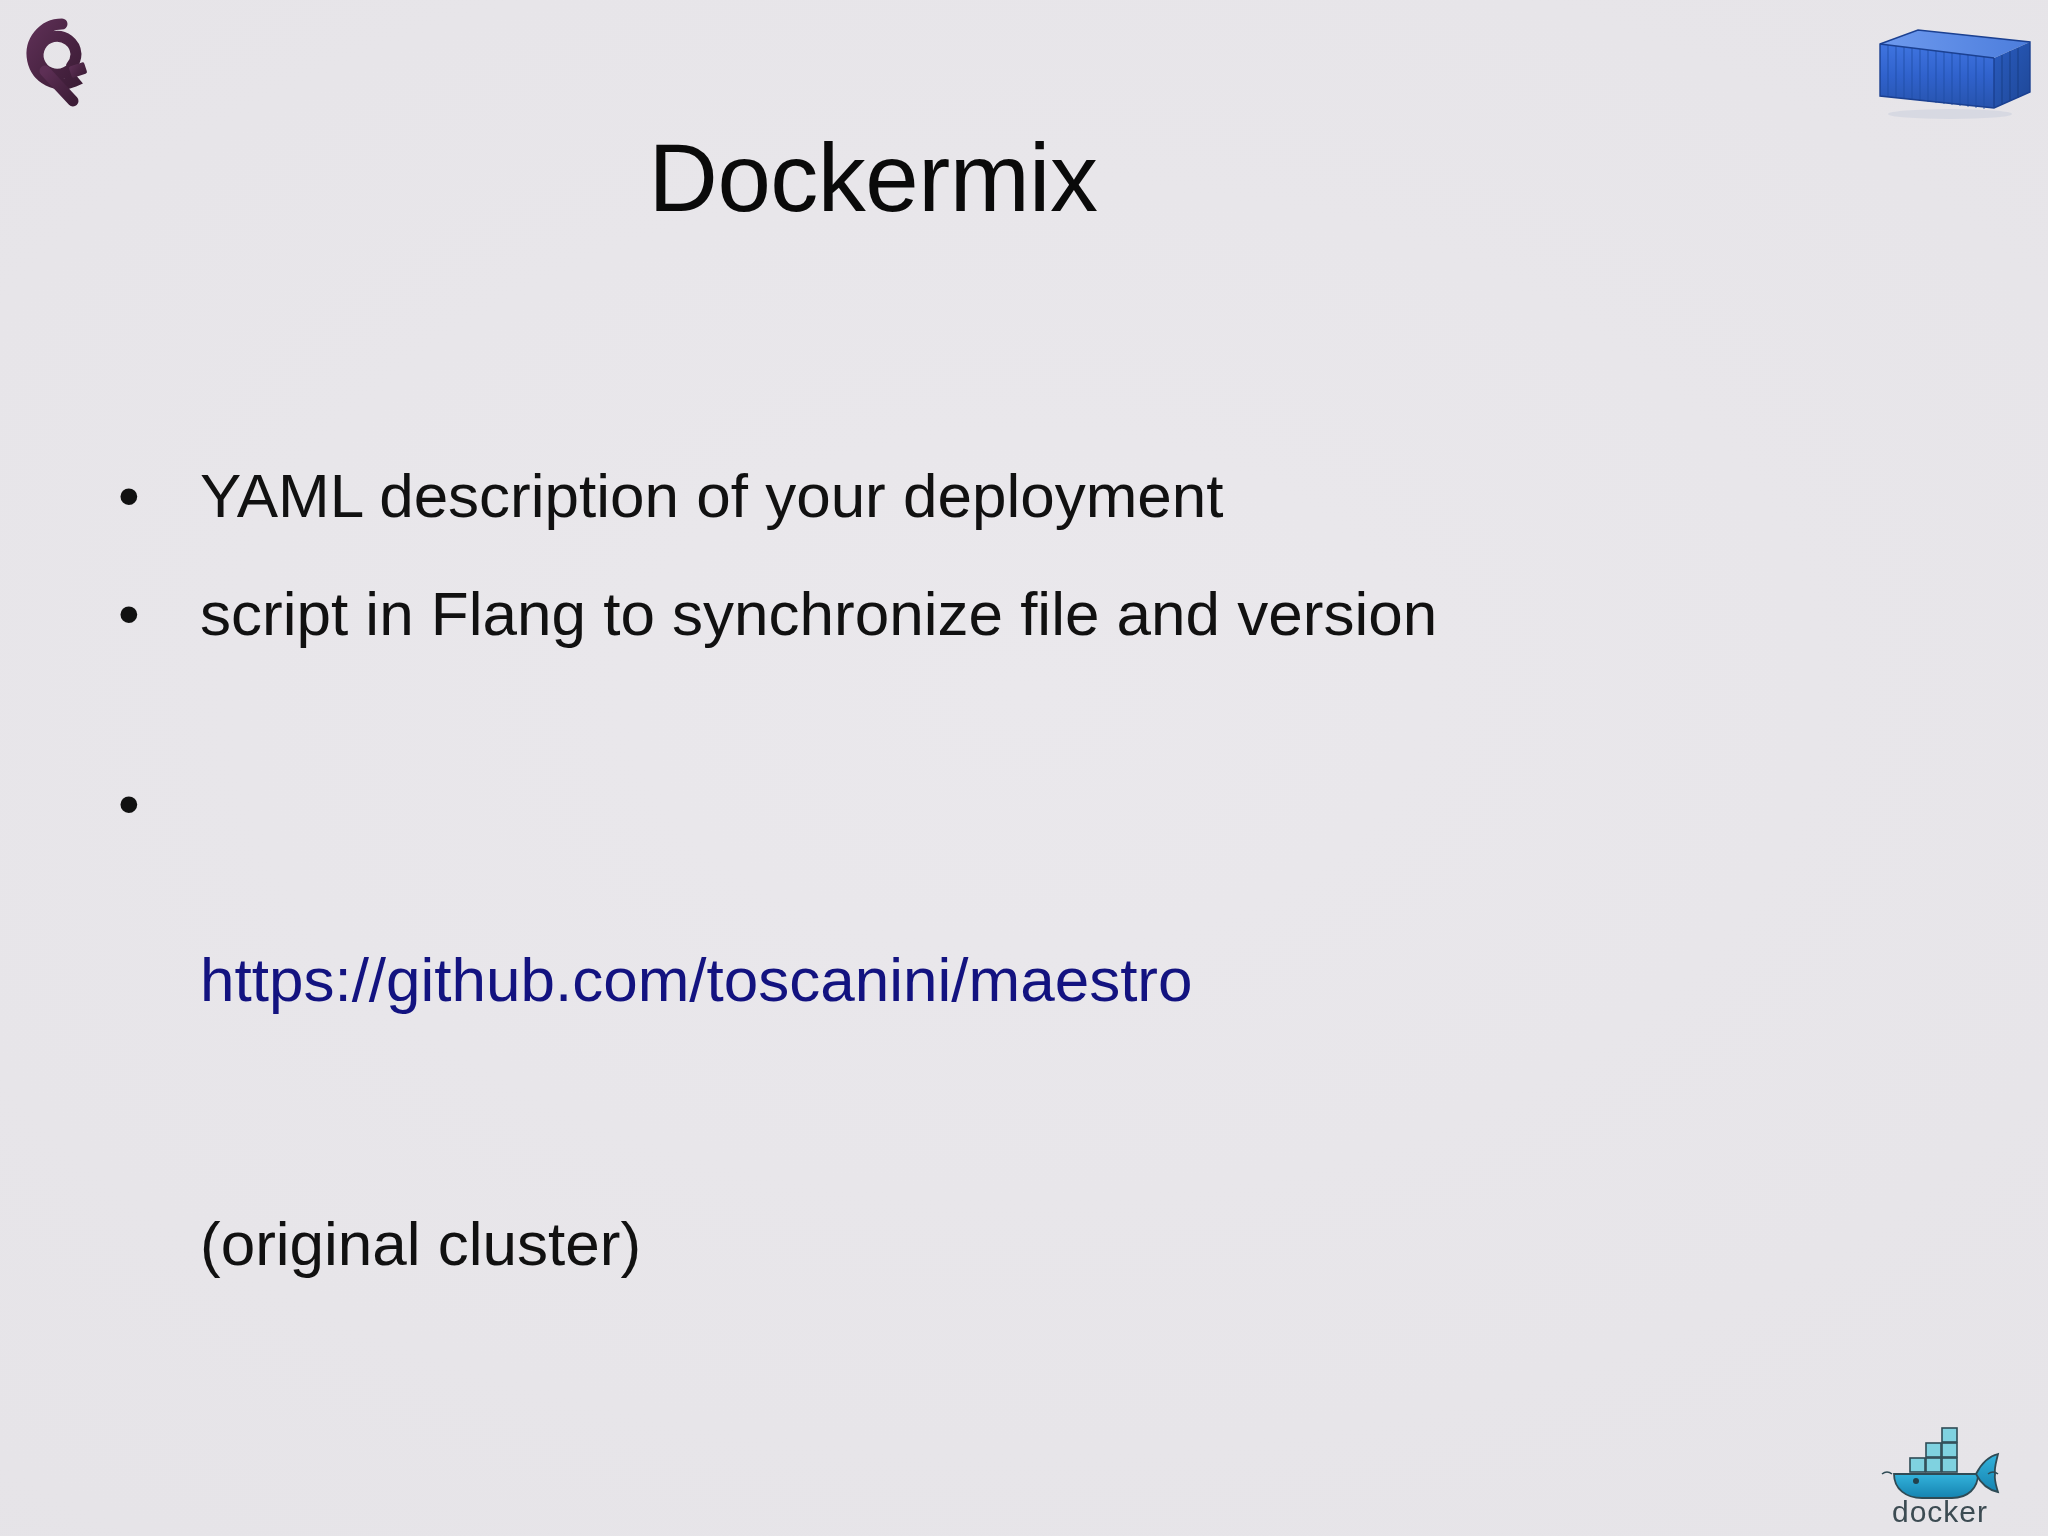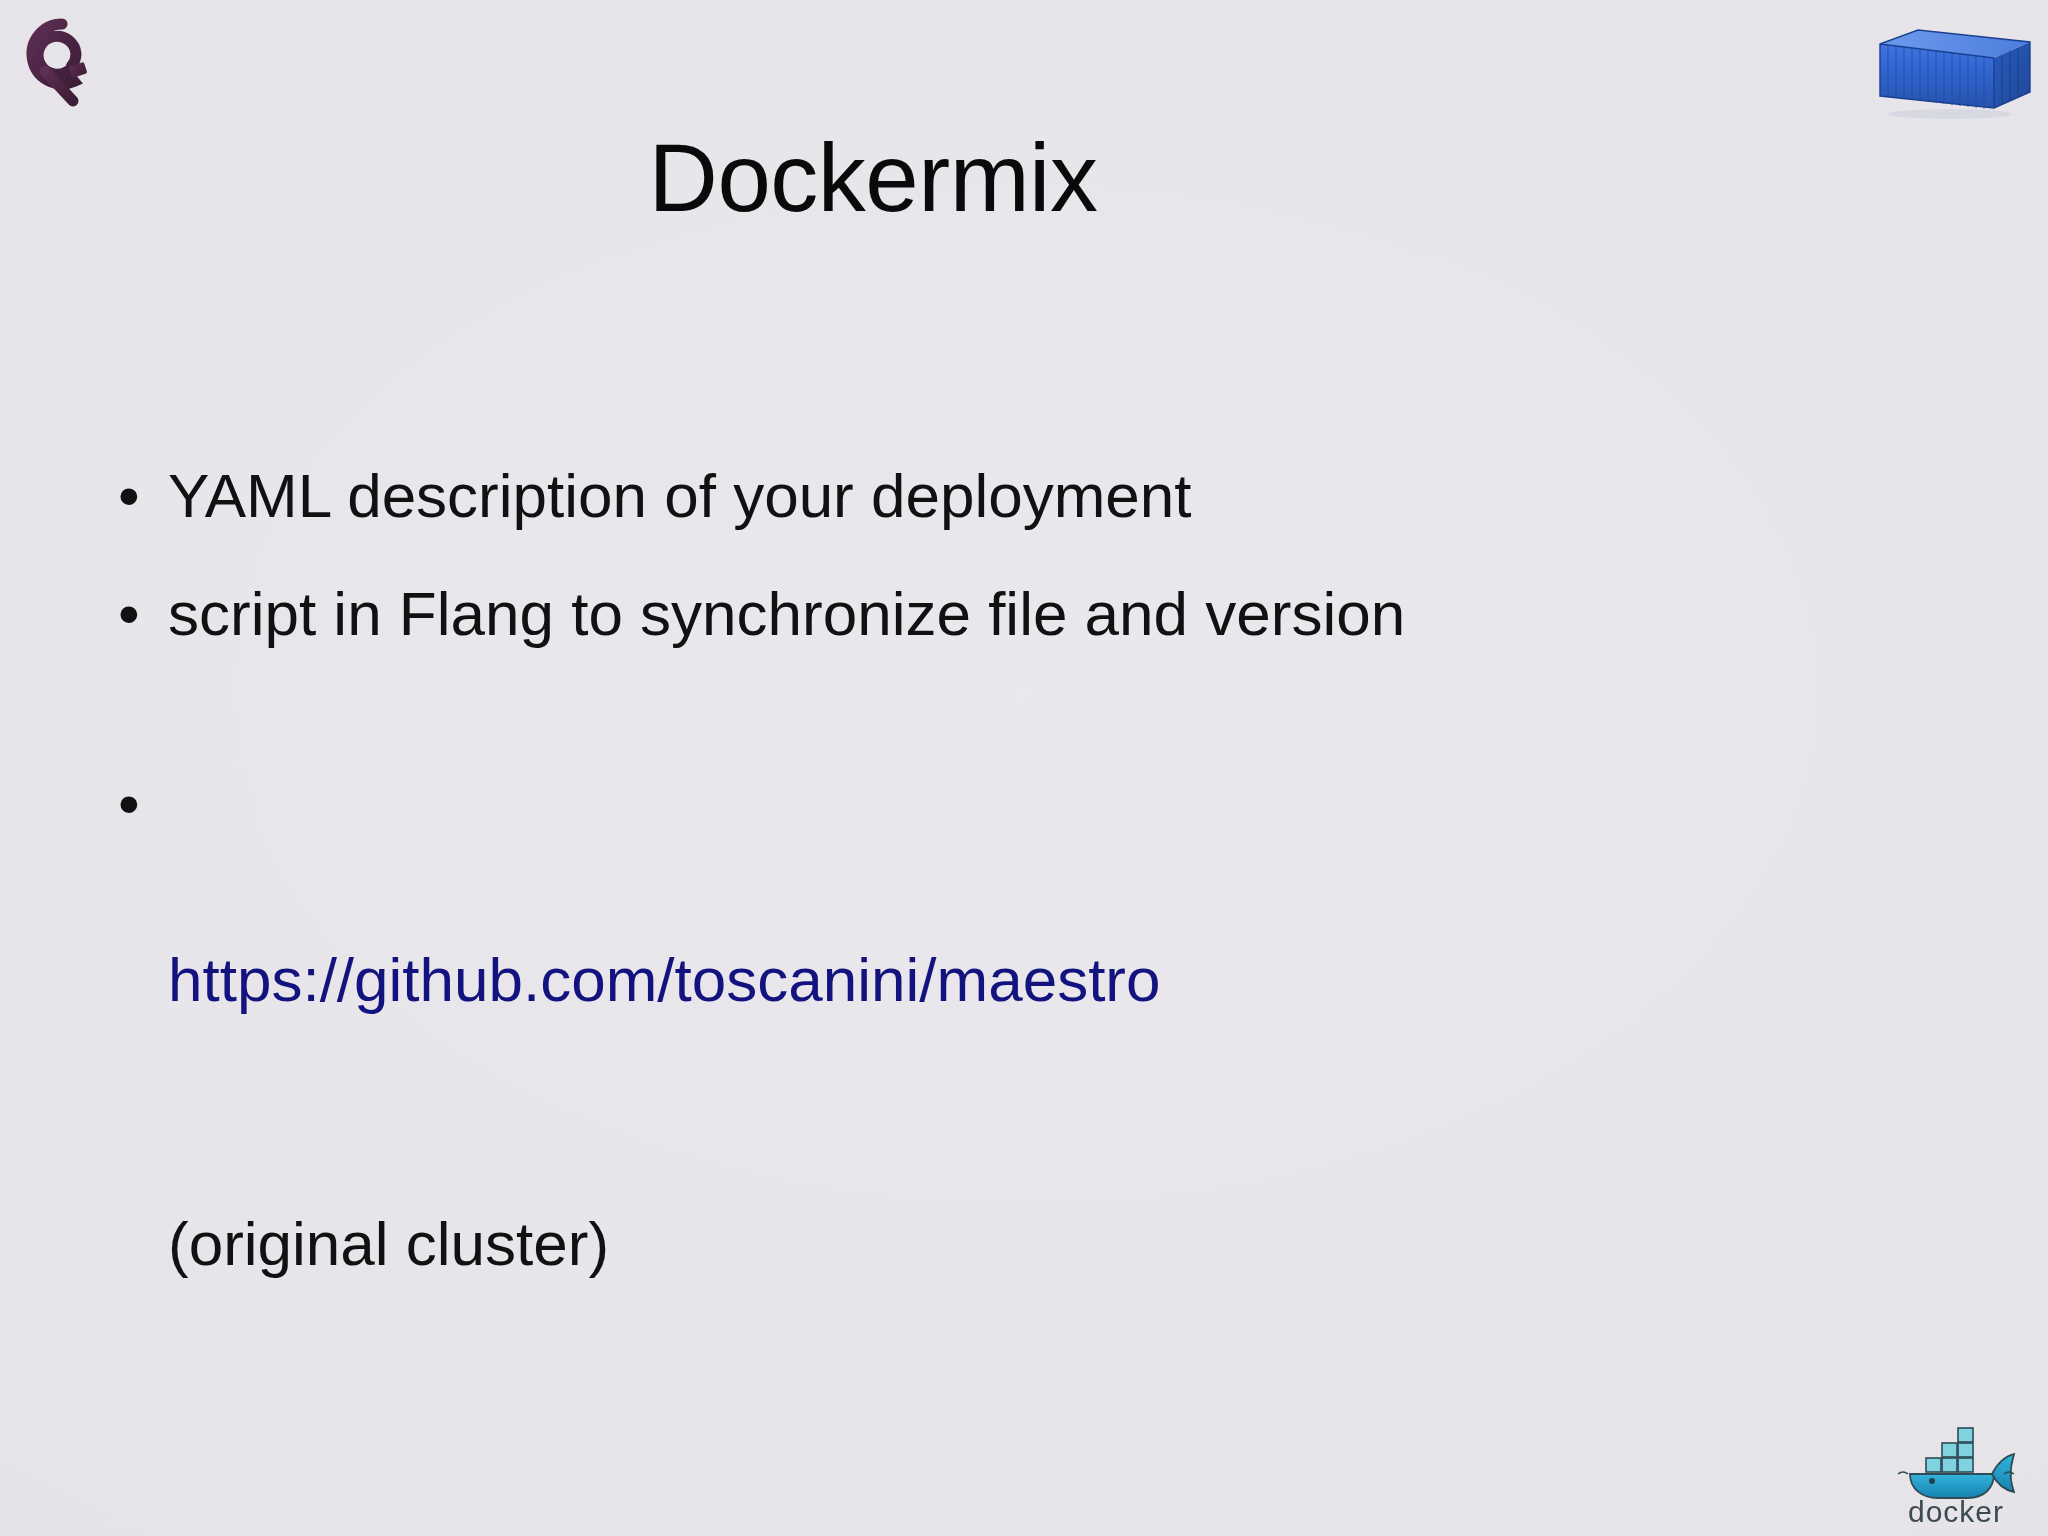--- a/index.html
+++ b/index.html
@@ -83,35 +83,36 @@
     color: #111111;
     text-align: left;
   }
 
   .bullet-text {
     flex: 1 1 auto;
     font-size: 62px;
     line-height: 88px;
     color: #111111;
     white-space: pre-wrap;
+    margin-left: 32px;
   }
 
   .bullet-text .link {
     color: #131380;
     display: block;
   }
   .bullet-text .sub {
     color: #111111;
     display: block;
   }
 
   
   #docker-logo {
     position: absolute;
-    right: 16px;
+    right: 32px;
     bottom: 8px;
     width: 152px;
     height: 120px;
   }
 </style>
 </head>
 <body>
 
 <div id="slide">
 

